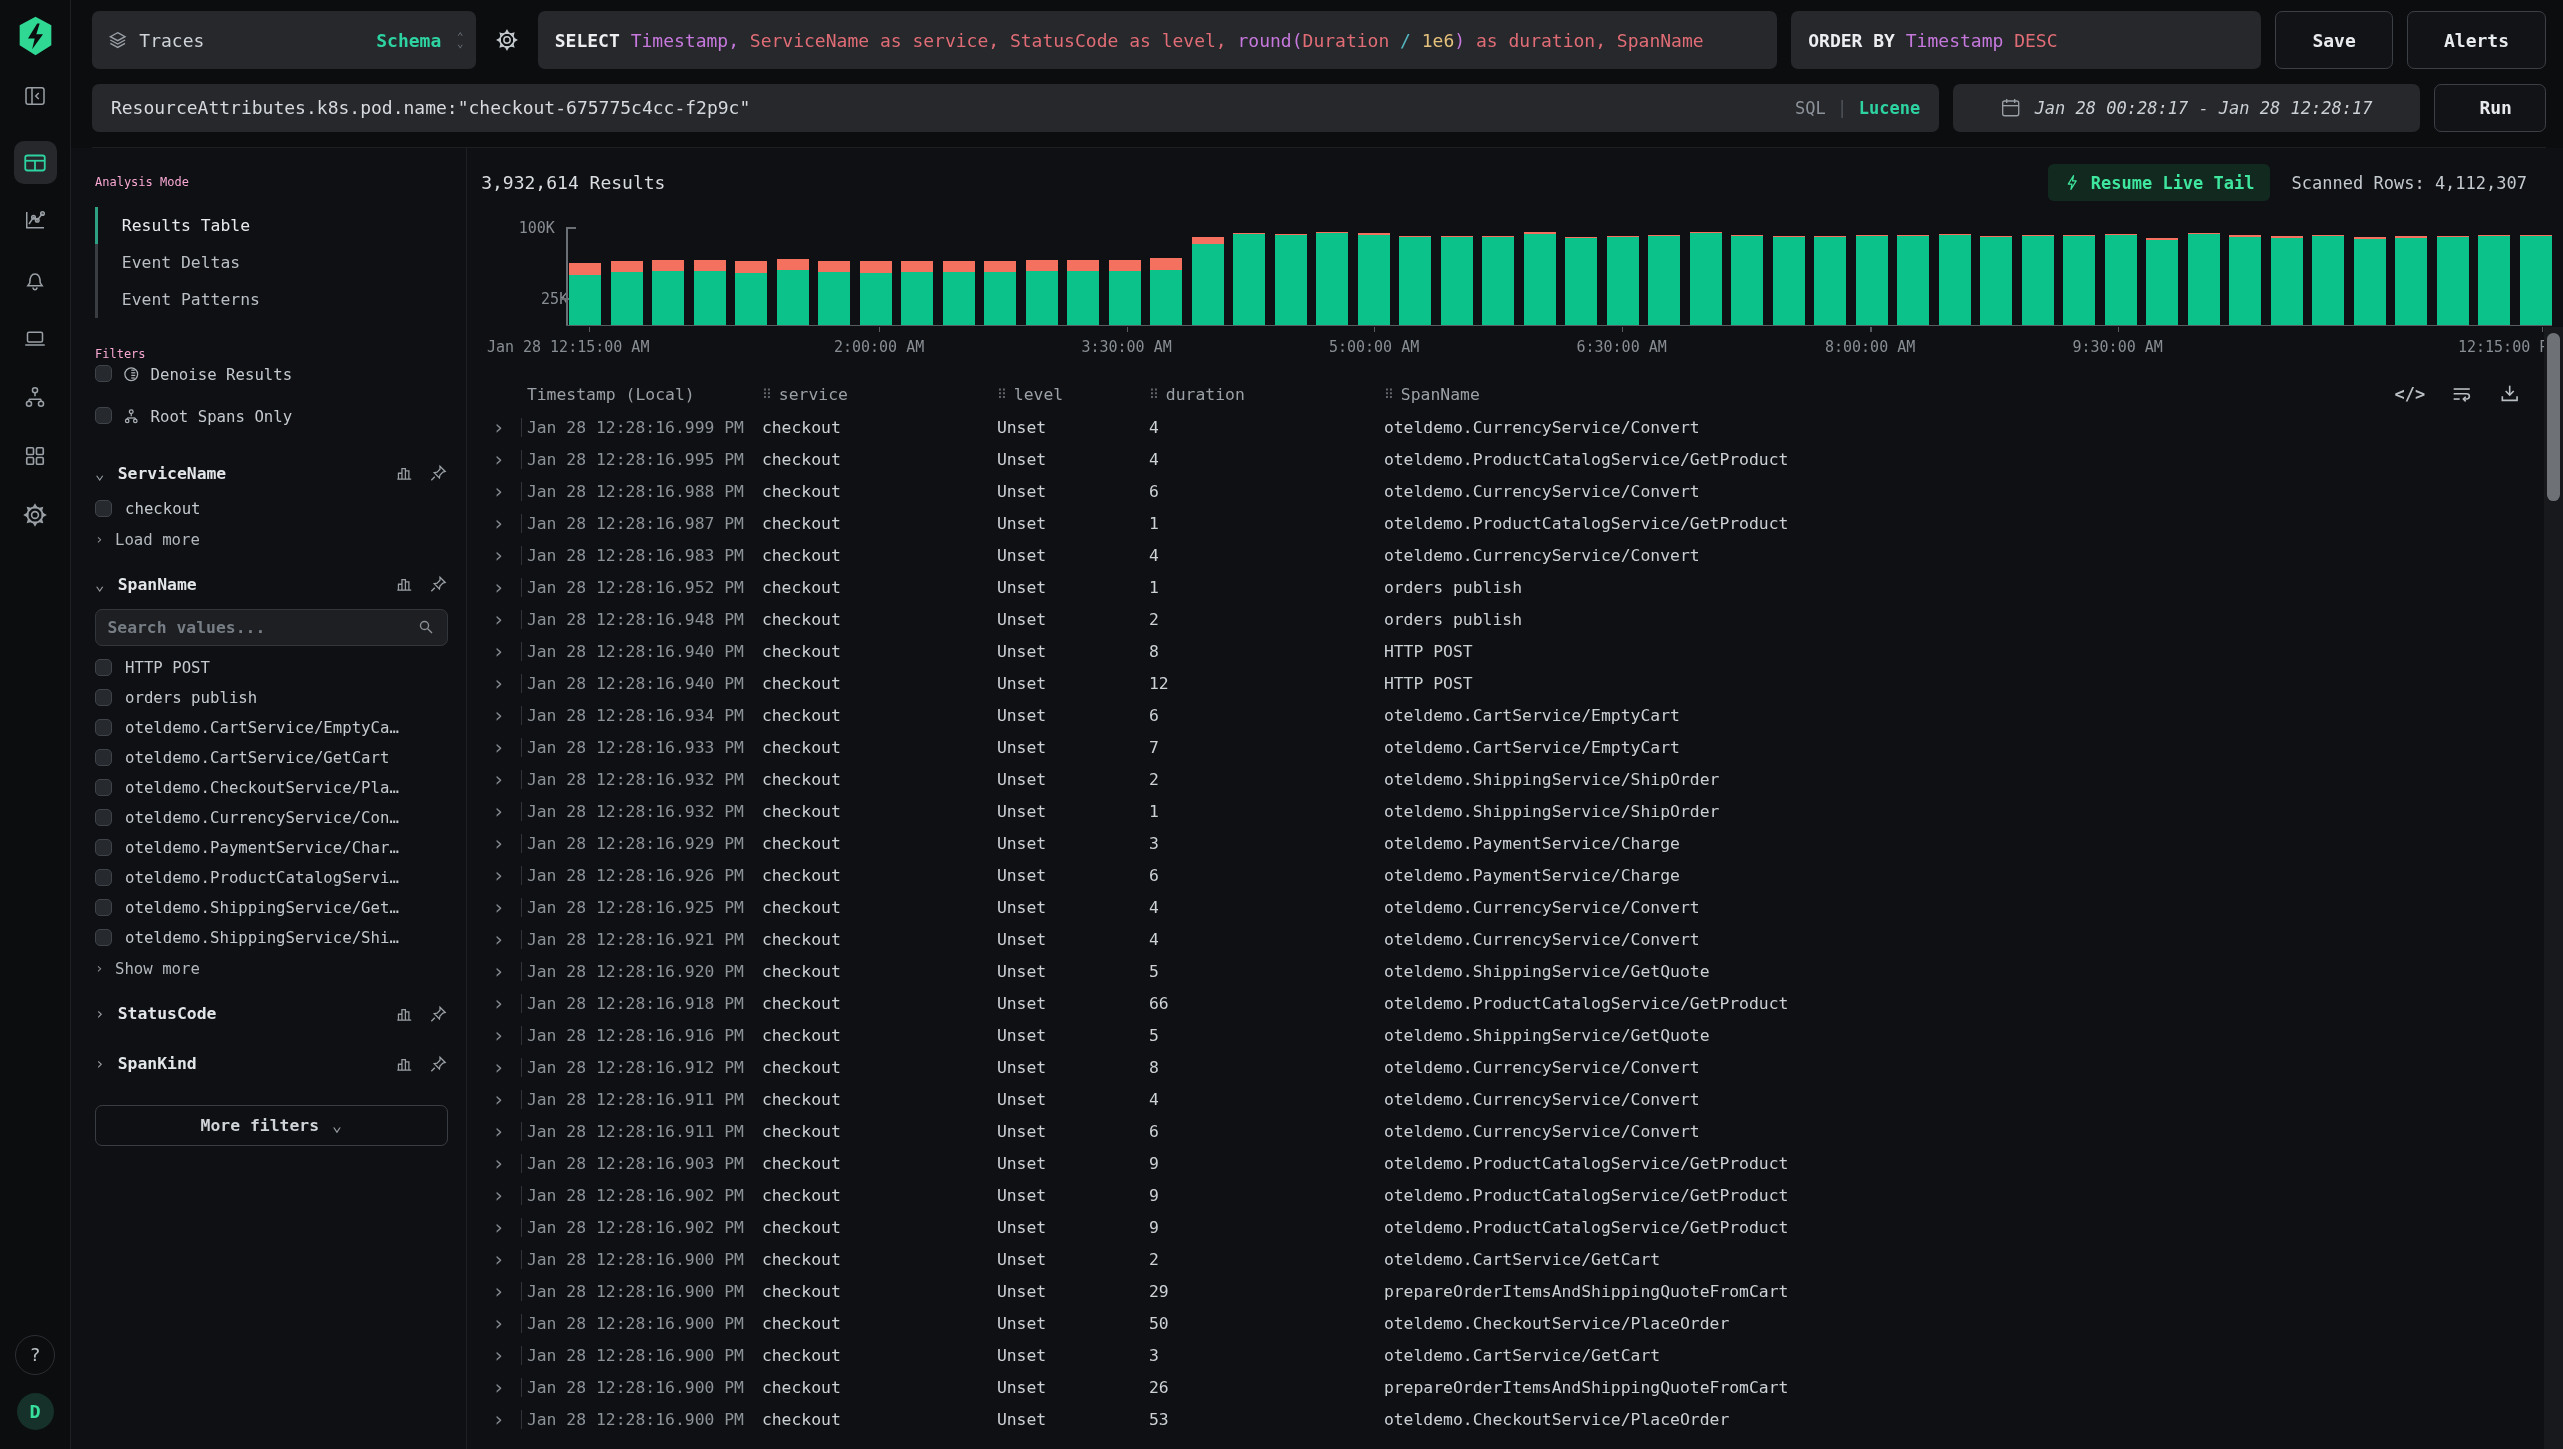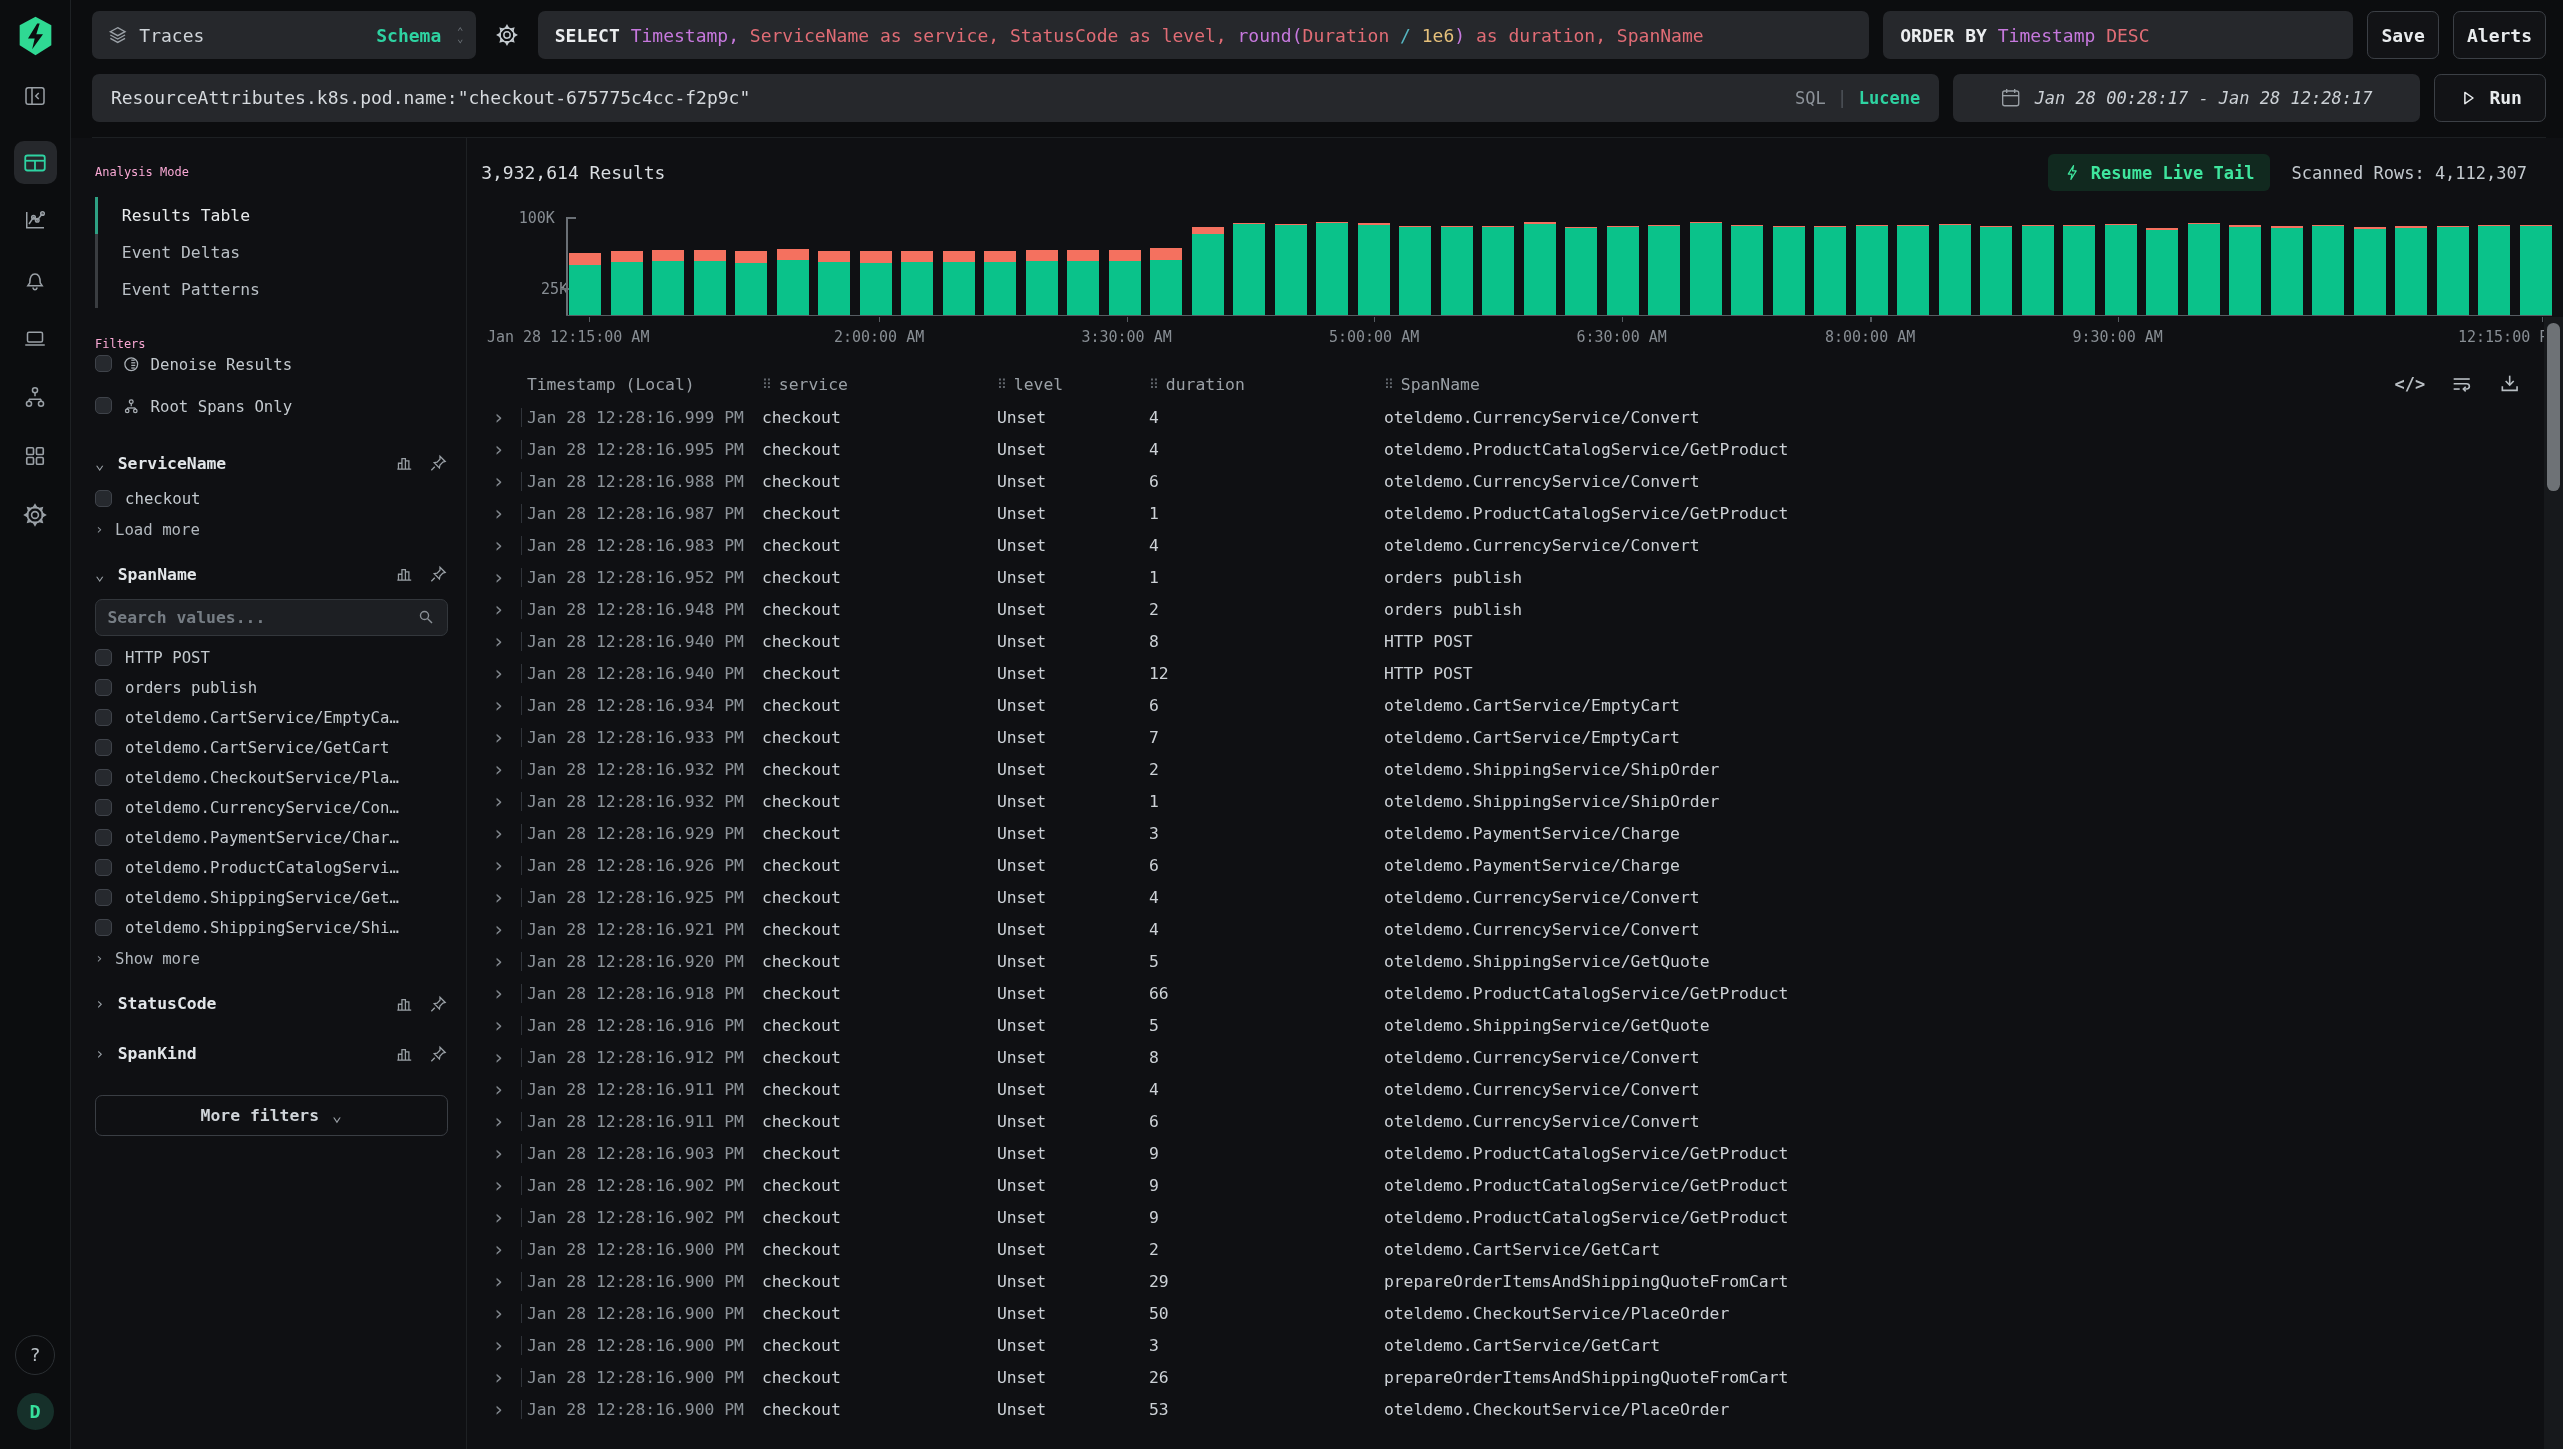--- a/index.html
+++ b/index.html
@@ -20,38 +20,38 @@
   .rail-spacer { flex:1; }
   .help-ring { width:40px; height:40px; border:1.4px solid #2b2f33; border-radius:50%;
     display:flex; align-items:center; justify-content:center; color:#b9bfc4; }
   .avatar { margin-top:18.5px; width:37px; height:37px; border-radius:50%; background:#16302a;
     color:#36e09c; font-weight:bold; font-size:18.5px; display:flex; align-items:center; justify-content:center; }
 
   
   .main { flex:1; display:flex; flex-direction:column; min-width:0; }
   .topbar { background:#0c0d0f; padding:11.4px 17px 0 21.4px; }
   .tb-row { display:flex; gap:14.2px; }
-  .tb-row1 { height:48px; }
+  .tb-row1 { height:58px; }
   .tb-row2 { height:48px; margin-top:14.2px; }
   .box { background:#26282c; border-radius:7.1px; display:flex; align-items:center; }
   .source-box { width:384px; padding:0 13px 0 14.2px; gap:11.4px; flex:none; }
   .source-label { flex:1; font-size:18px; color:#cfd4d9; }
   .schema-label { color:#2ed3a2; font-weight:bold; font-size:18px; }
   .updown { display:flex; flex-direction:column; color:#70767c; font-size:10.7px; line-height:7.8px; margin-left:4.3px; }
   .gearwrap { width:33px; display:flex; align-items:center; justify-content:center; color:#c3c9ce; flex:none; }
   .sql-box { flex:1; padding:0 17px; font-size:18px; white-space:nowrap; overflow:hidden; }
   .order-box { width:470px; padding:0 17px; font-size:18px; white-space:nowrap; flex:none; }
   .tok-kw { color:#eceef0; font-weight:bold; }
   .tok-purple { color:#c678dd; }
   .tok-red { color:#e06c75; }
   .tok-cyan { color:#56b6c2; }
   .tok-yellow { color:#e5c07b; }
   .btn { border:1.4px solid #3c4046; border-radius:7.1px; background:#121316;
     display:flex; align-items:center; justify-content:center; font-size:18px; font-weight:bold;
-    color:#e8ebed; padding:0 13px; flex:none; }
+    color:#e8ebed; padding:0 36px; flex:none; }
   .search-box { flex:1; padding:0 18.5px; font-size:18px; color:#d6dade; }
   .search-langs { margin-left:auto; display:flex; gap:11.4px; font-size:17px; align-items:center; }
   .lang-sql { color:#8d939a; } .lang-sep { color:#50555b; } .lang-lucene { color:#2ed3a2; font-weight:bold; }
   .date-box { width:467px; justify-content:center; gap:13px; color:#ccd1d6; font-size:17px; flex:none;font-style:italic; }
   .run-btn { width:112px; gap:11.4px; }
   .top-divider { height:0.7px; background:#1d2023; margin-top:15.7px; }
 
   
   .content { flex:1; display:flex; min-height:0; background:#0f1013; }
 

